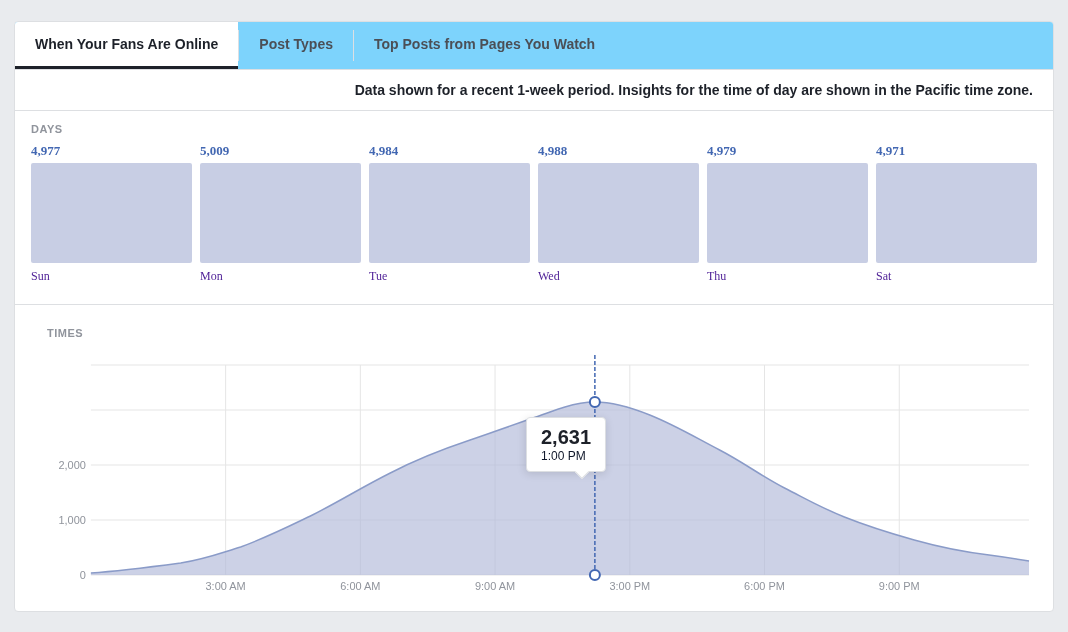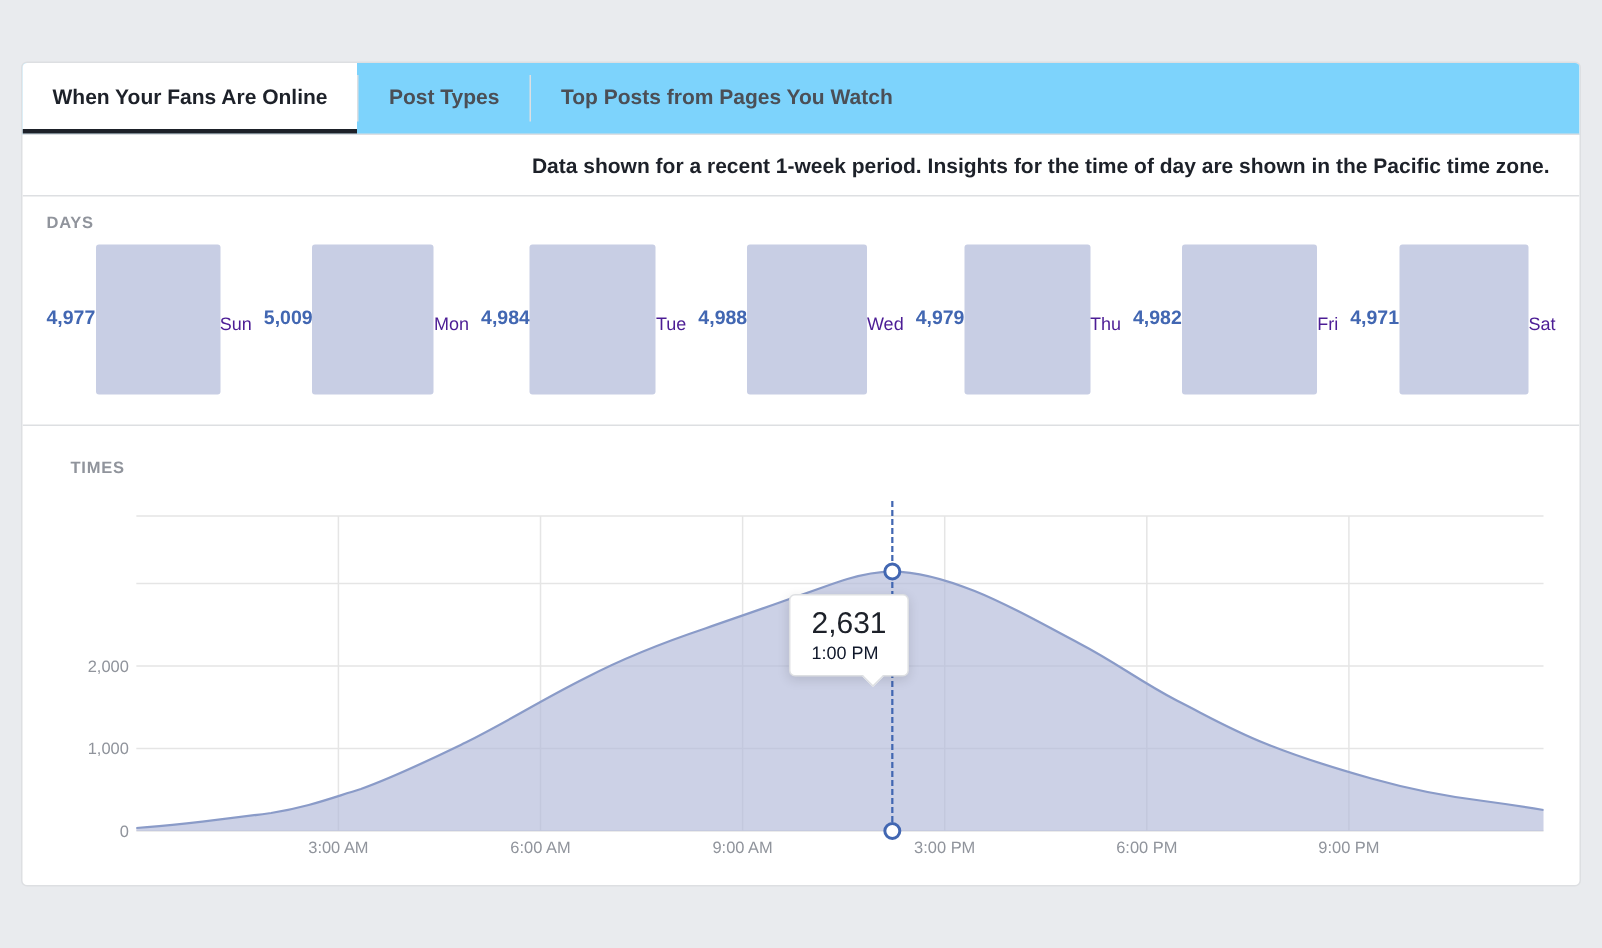--- a/index.html
+++ b/index.html
@@ -65,22 +65,23 @@
       padding: 12px 16px 8px 16px;
     }
     .days-grid {
       display: flex;
       padding: 0 16px 8px 16px;
       gap: 8px;
     }
     .day-col {
       flex: 1;
       display: flex;
-      flex-direction: row;
-      align-items: center;
+      flex-direction: column;
+      align-items: flex-start;
+      font-family: Liberation Serif, serif;
     }
     .day-value {
       font-size: 13px;
       font-weight: 600;
       color: #4267b2;
       margin-bottom: 4px;
     }
     .day-box {
       width: 100%;
       height: 100px;
@@ -118,21 +119,21 @@
       border-radius: 4px;
       padding: 8px 14px;
       box-shadow: 0 2px 8px rgba(0,0,0,0.12);
       pointer-events: none;
       top: 50px;
       left: 480px;
       transform: translateX(-50%);
     }
     .tooltip-value {
       font-size: 20px;
-      font-weight: 400;
+      font-weight: 700;
       color: #1d2129;
       display: block;
       text-align: right;
     }
     .tooltip-time {
       font-size: 12px;
       color: #0f172a;
       display: block;
     }
     .tooltip-tail {
@@ -183,25 +184,20 @@
         </div>
         <div class="day-col">
           <div class="day-value">4,988</div>
           <div class="day-box"></div>
           <div class="day-label">Wed</div>
         </div>
         <div class="day-col">
           <div class="day-value">4,979</div>
           <div class="day-box"></div>
           <div class="day-label">Thu</div>
-        </div>
-        <div class="day-col">
-          <div class="day-value">4,982</div>
-          <div class="day-box"></div>
-          <div class="day-label">Fri</div>
         </div>
         <div class="day-col">
           <div class="day-value">4,971</div>
           <div class="day-box"></div>
           <div class="day-label">Sat</div>
         </div>
       </div>
   </div>
 
   <div class="times-section">

